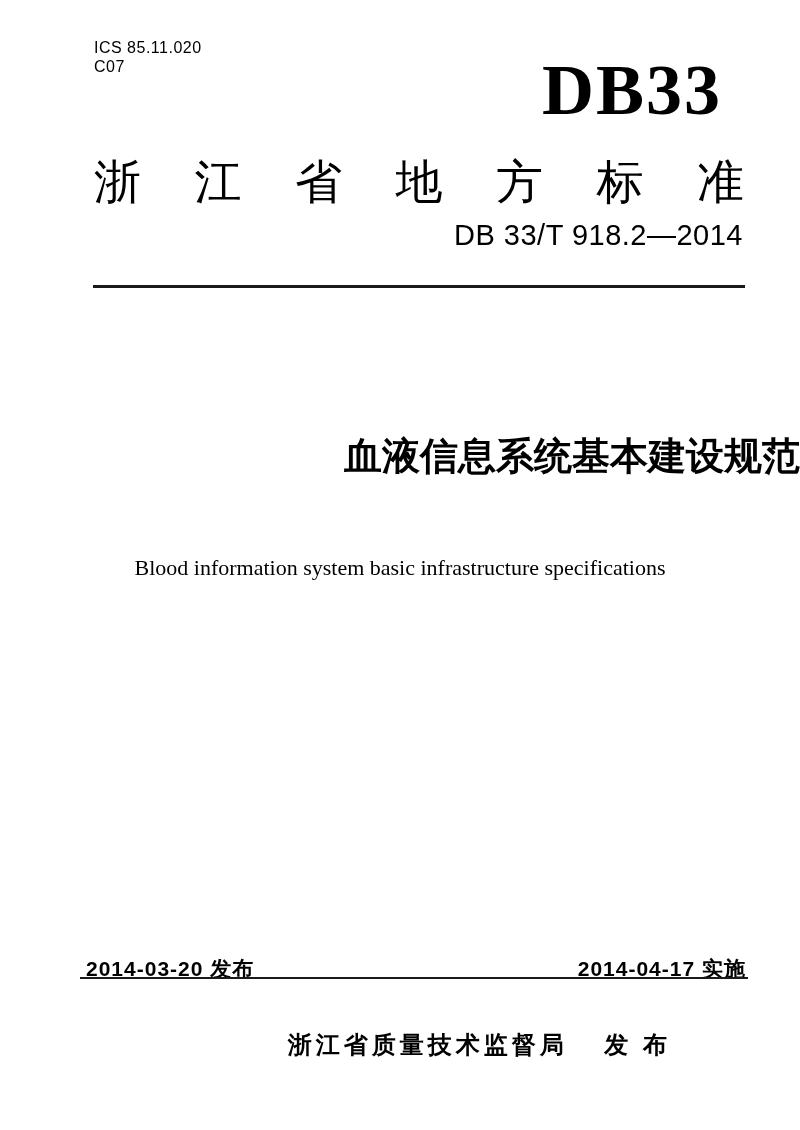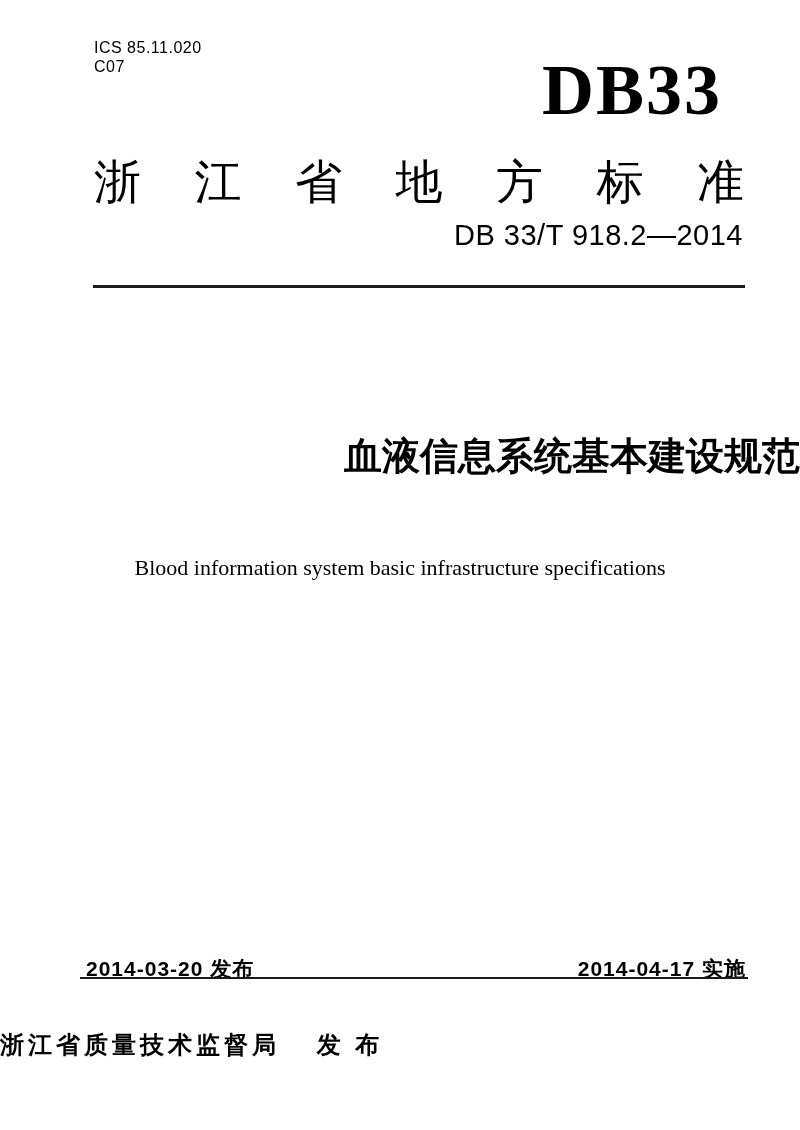--- a/index.html
+++ b/index.html
@@ -121,21 +121,21 @@
     height: 2px;
     background: #1a1a1a;
   }
 
   
   .publisher-row {
     position: absolute;
     top: 1029px;
     left: 0;
     width: 671px;
-    text-align: left;
+    text-align: right;
     font-size: 24px;
     font-weight: bold;
     letter-spacing: 4px;
   }
   .publish-label {
     margin-left: 26px;
   }
 </style>
 </head>
 <body>

